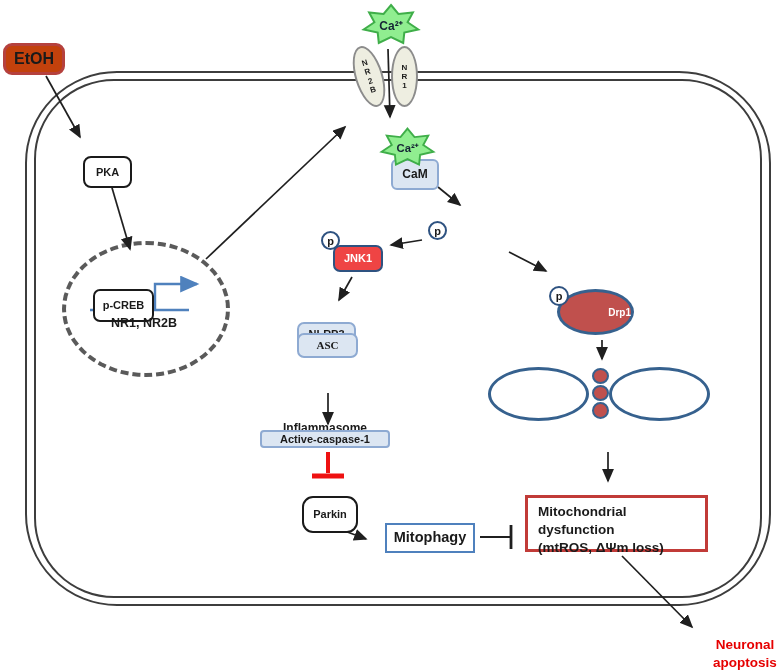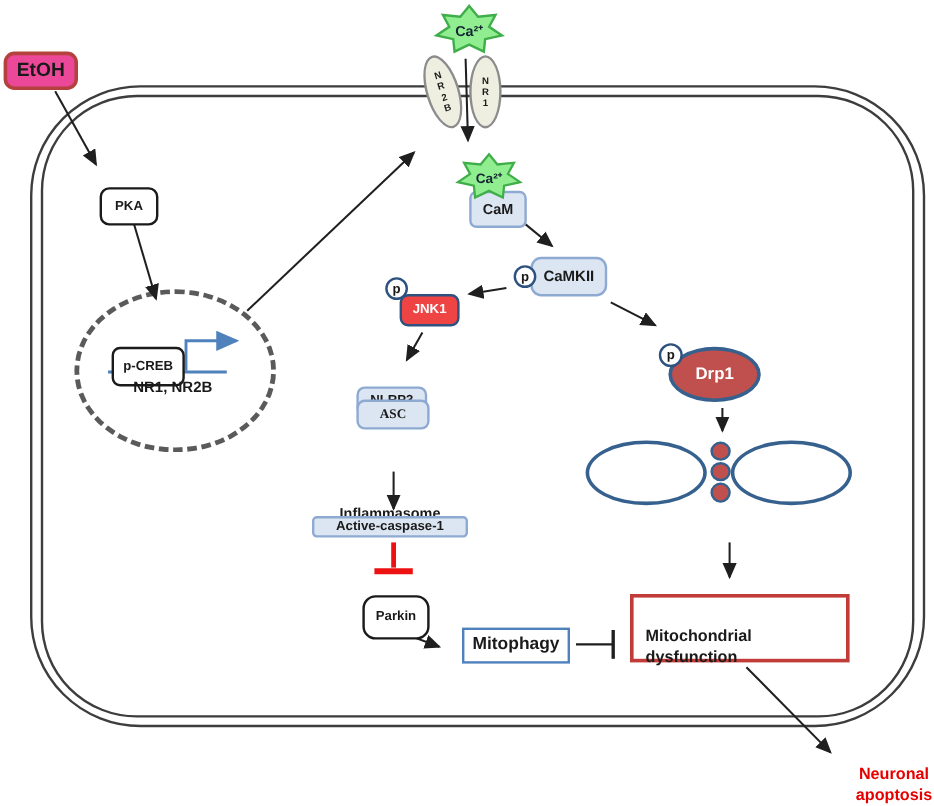--- a/index.html
+++ b/index.html
@@ -11,48 +11,48 @@
   .mem-outer{left:25px;top:71px;width:746px;height:535px;border-radius:92px;z-index:1;}
   .mem-inner{left:34px;top:79px;width:728px;height:519px;border-radius:80px;z-index:1;}
   
   .nucleus{left:62px;top:241px;width:168px;height:136px;border:4px dashed #5a5a5a;border-radius:50%;z-index:3;}
   
   .node{display:flex;align-items:center;justify-content:center;text-align:center;
         font-weight:bold;z-index:10;line-height:1.1;}
   .white-node{background:#fff;border:2px solid #1a1a1a;border-radius:8px;font-size:11px;margin-top:11px;}
   .blue-node{background:#dce6f2;border:2px solid #8eaad2;border-radius:7px;font-size:11px;}
   .red-node{background:#ef4444;border:2.5px solid #2e5280;border-radius:7px;color:#fff;font-size:11px;}
-  .etoh{left:3px;top:43px;width:62px;height:32px;background:#ec4899;border:3px solid #b5413e;
+  .etoh{left:3px;top:43px;width:62px;height:32px;background:#c2410c;border:3px solid #b5413e;
         border-radius:9px;font-size:16px;z-index:10;}
   .pka{left:83px;top:145px;width:49px;height:32px;}
   .pcreb{left:93px;top:278px;width:61px;height:33px;border-radius:7px;}
   .camkii{left:442px;top:214px;width:64px;height:33px;border-radius:9px;font-size:12.5px;}
   .cam{left:391px;top:159px;width:48px;height:31px;font-size:12px;border-radius:6px;}
   .jnk1{left:333px;top:245px;width:50px;height:27px;}
   .nlrp3{left:297px;top:322px;width:59px;height:25px;}
   .asc{left:297px;top:333px;width:61px;height:25px;font-family:Liberation Serif, serif;}
   .procasp{left:263px;top:356px;width:130px;height:17px;border-radius:4px;}
   .activecasp{left:260px;top:430px;width:130px;height:18px;border-radius:4px;justify-content:center;}
   .parkin{left:302px;top:485px;width:56px;height:37px;border-radius:11px;}
   .mitophagy{left:385px;top:523px;width:90px;height:30px;background:#fff;border:2.5px solid #4f81bd;
              font-size:14.5px;z-index:10;}
   .dysfunction{left:525px;top:495px;width:183px;height:57px;background:#fff;border:3px solid #c13b38;
-               z-index:10;padding:23px 10px;font-weight:bold;font-size:13.5px;line-height:1.35;text-align:left;}
+               z-index:10;padding:5px 10px;font-weight:bold;font-size:13.5px;line-height:1.35;text-align:left;}
   
   .receptor{background:#eeeee1;border:2px solid #8c8c8c;border-radius:50%;z-index:4;
             display:flex;align-items:center;justify-content:center;text-align:center;
             font-weight:bold;font-size:8px;line-height:1.15;white-space:pre-line;}
   .nr2b{left:355px;top:45px;width:28px;height:63px;transform:rotate(-17deg);}
   .nr1{left:391px;top:46px;width:27px;height:61px;}
   
   .pbadge{width:19px;height:19px;border-radius:50%;background:#fff;border:2.5px solid #2e5280;
           display:flex;align-items:center;justify-content:center;font-weight:bold;font-size:11px;z-index:12;}
   
   .drp1{left:557px;top:289px;width:77px;height:46px;border-radius:50%;background:#c0504d;
-        border:3px solid #36618e;color:#fff;font-size:14px;z-index:10;}
+        border:3px solid #36618e;color:#fff;font-size:10px;z-index:10;justify-content:flex-end;}
   .mito{background:#fff;border:3px solid #36618e;border-radius:50%;z-index:9;}
   .mito-left{left:488px;top:367px;width:101px;height:54px;}
   .mito-right{left:609px;top:367px;width:101px;height:54px;}
   .fission-dot{background:#c0504d;border:2px solid #36618e;border-radius:50%;z-index:11;}
   
   .lbl{font-weight:bold;z-index:10;white-space:nowrap;}
   .center{transform:translateX(-50%);text-align:center;}
   .genes{left:144px;top:316px;font-size:12.5px;}
   .inflam{left:325px;top:376px;font-size:12px;margin-top:45px;}
   .fission-lbl{left:608px;top:429px;font-size:12px;word-spacing:4px;}
@@ -138,23 +138,20 @@
     <text x="29" y="27" text-anchor="middle" font-size="12" font-weight="bold" fill="#152535">Ca²⁺</text>
   </svg>
   <svg class="shape" style="left:380px;top:125px;" width="55" height="45" viewBox="0 0 58 44">
     <polygon points="29,2 36.4,11 50.9,9.5 45.6,19.3 56.3,26.5 42.3,29.6 41.2,40 29,34.2 16.8,40 15.7,29.6 1.7,26.5 12.4,19.3 7.1,9.5 21.6,11" fill="#90ee90" stroke="#3fae49" stroke-width="2"></polygon>
     <text x="29" y="27" text-anchor="middle" font-size="12" font-weight="bold" fill="#152535">Ca²⁺</text>
   </svg>
 
   <div class="abs node blue-node cam">
     <span>CaM</span>
   </div>
-  <div class="abs node blue-node camkii">
-    <span>CaMKII</span>
-  </div>
   <div class="abs pbadge" style="left:428px;top:221px;">
     <span>p</span>
   </div>
 
   <div class="abs node red-node jnk1">
     <span>JNK1</span>
   </div>
   <div class="abs pbadge" style="left:321px;top:231px;">
     <span>p</span>
   </div>
@@ -184,20 +181,21 @@
     <span>p</span>
   </div>
   <div class="abs mito mito-left"></div>
   <div class="abs mito mito-right"></div>
   <div class="abs fission-dot" style="left:592px;top:368px;width:17px;height:16px;"></div>
   <div class="abs fission-dot" style="left:592px;top:385px;width:17px;height:16px;"></div>
   <div class="abs fission-dot" style="left:592px;top:402px;width:17px;height:17px;"></div>
 
   <div class="abs dysfunction">
     <div>Mitochondrial dysfunction</div>
+    <div>(mtROS, ΔΨm loss)</div>
   </div>
 
   <div class="abs lbl center apoptosis">
     <div>Neuronal</div>
     <div>apoptosis</div>
   </div>
 
 </div>
 
 </body></html>

